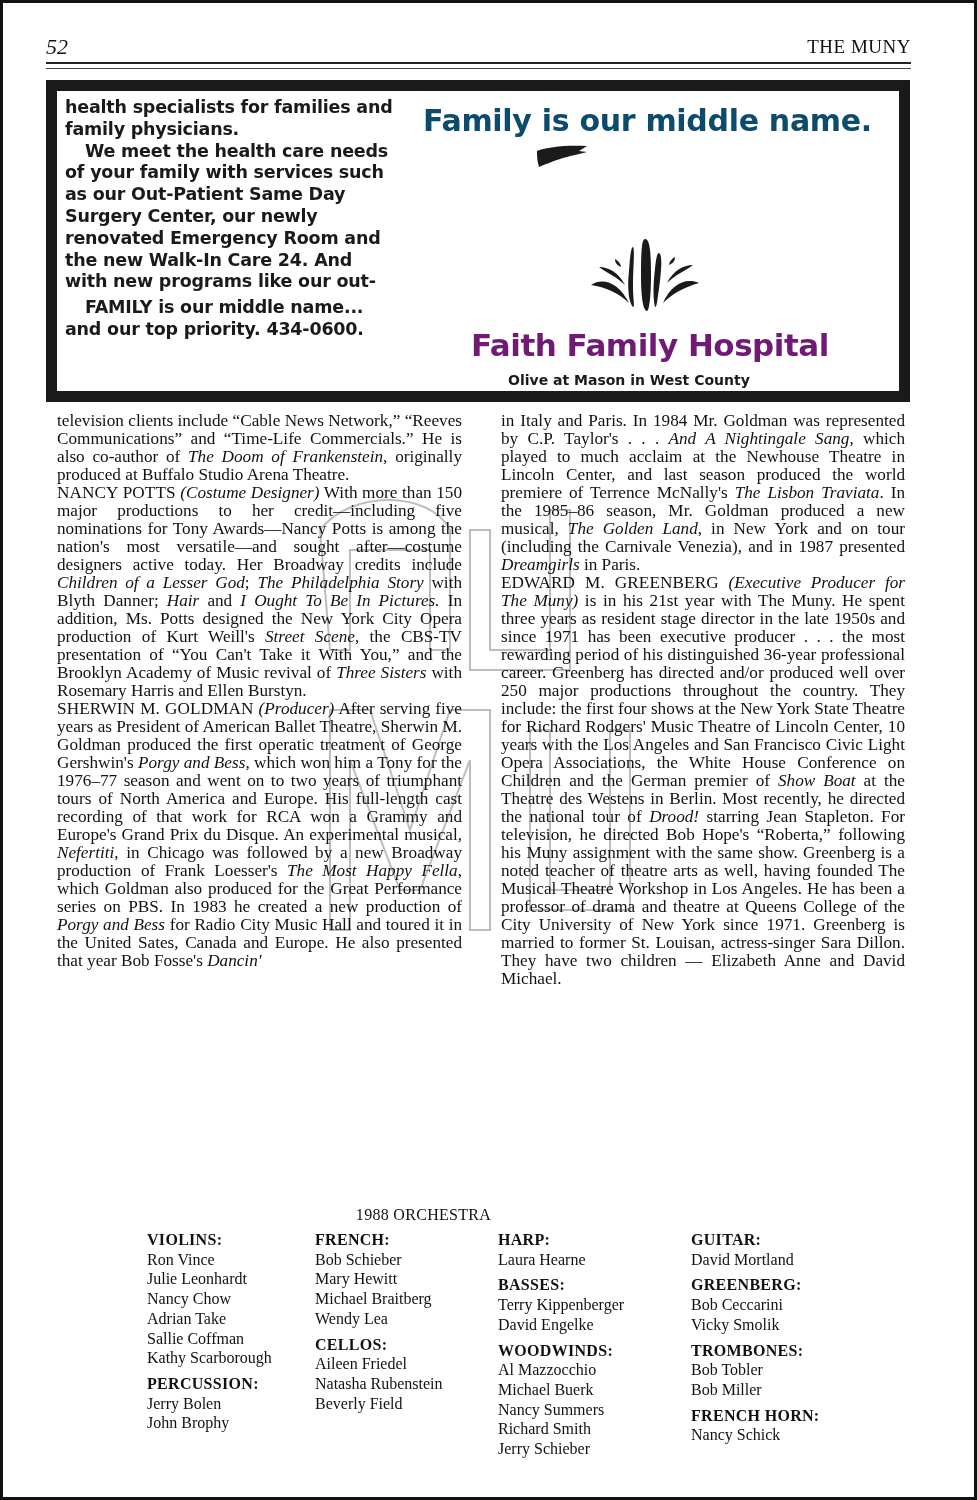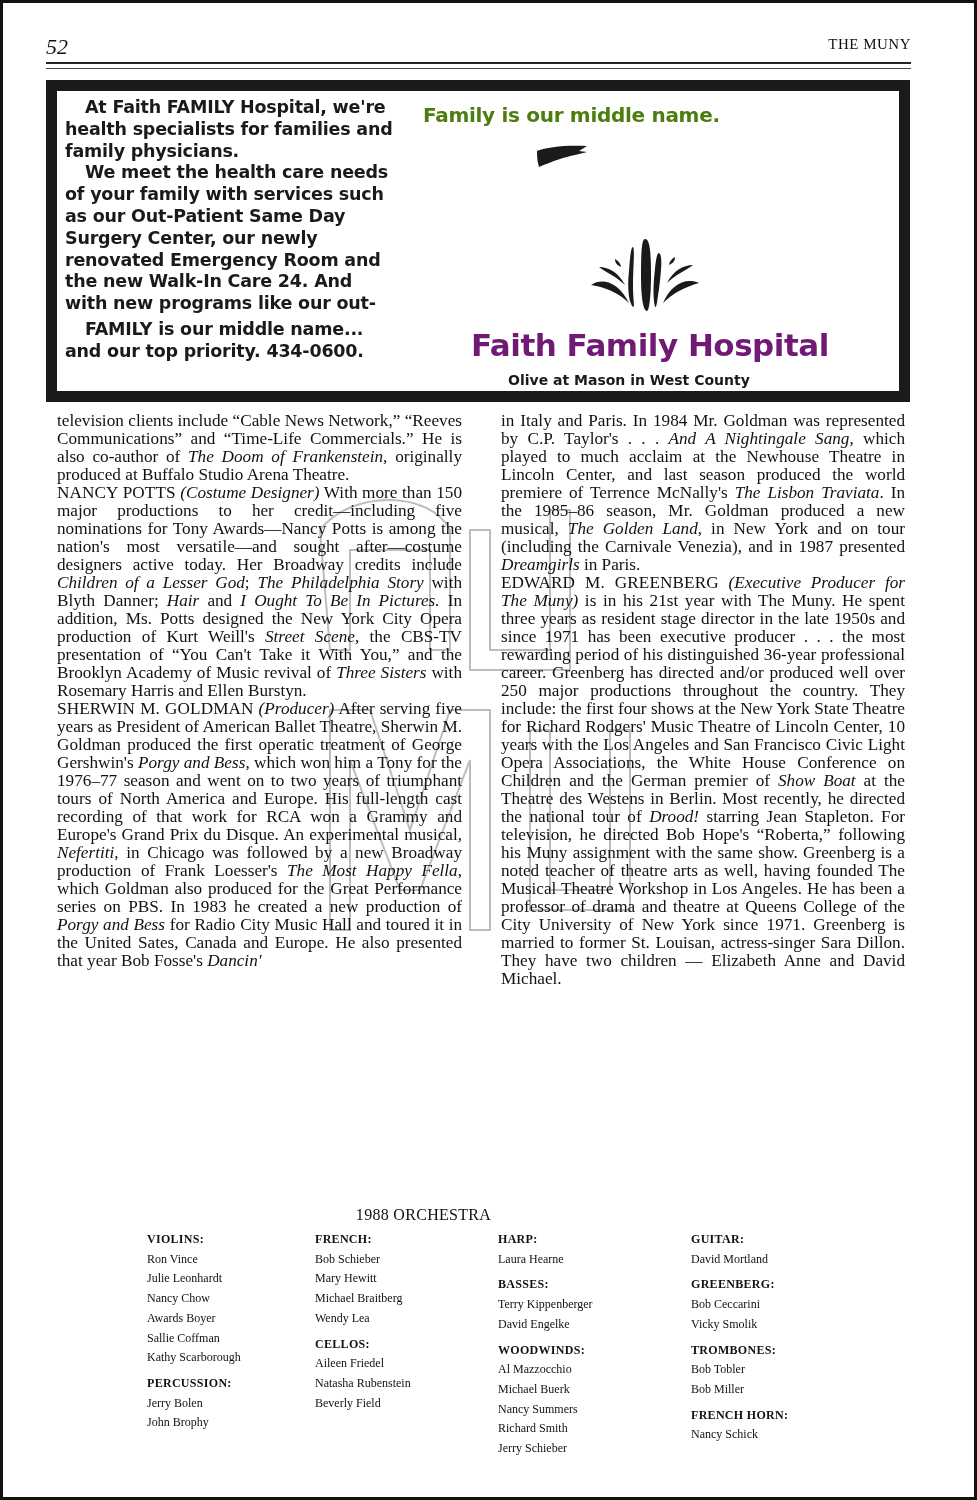--- a/index.html
+++ b/index.html
@@ -1,58 +1,57 @@
 <!DOCTYPE html>
 <html><head>
 <meta charset="utf-8">
 <style>
   html, body { margin:0; padding:0; background:#fff; }
   body { width:977px; height:1500px; position:relative; overflow:hidden; font-family:"Liberation Serif", serif; color:#111; }
   .frame { position:absolute; left:0; top:0; width:977px; height:1500px; box-sizing:border-box; border:3px solid #111; }
   .hdr-num { position:absolute; left:46px; top:34px; font-family:"Liberation Serif", serif; font-style:italic; font-size:22px; }
-  .hdr-title { position:absolute; right:66px; top:36px; font-size:15px; letter-spacing:0.5px; }
+  .hdr-title { position:absolute; right:66px; top:36px; font-size:19px; letter-spacing:0.5px; }
   .rule1 { position:absolute; left:46px; right:66px; top:62px; height:2px; background:#222; }
   .rule2 { position:absolute; left:46px; right:66px; top:68px; height:1px; background:#444; }
 
   .ad { position:absolute; left:46px; top:80px; width:864px; height:322px; box-sizing:border-box; border:11px solid #1a1a1a; background:#fff; font-family:"DejaVu Sans", sans-serif; }
   .ad-copy { position:absolute; left:8px; top:6px; width:360px; font-weight:bold; font-size:17.5px; line-height:21.8px; color:#1a1a1a; letter-spacing:-0.2px; }
   .ad-copy p { margin:0; }
   .ad-copy .ind { text-indent:20px; }
-  .ad-headline { position:absolute; left:366px; top:12px; font-size:20px; font-weight:bold; color:#4d7c0f; letter-spacing:-0.3px; white-space:nowrap; }
+  .ad-headline { position:absolute; left:366px; top:12px; font-size:30px; font-weight:bold; color:#0c4a6e; letter-spacing:-0.3px; white-space:nowrap; }
   .swash { position:absolute; left:478px; top:52px; }
   .logo { position:absolute; left:530px; top:146px; }
   .ad-name { position:absolute; left:414px; top:236px; font-size:31px; font-weight:bold; letter-spacing:-0.5px; white-space:nowrap; color:#701a75; }
   .ad-addr { position:absolute; left:451px; top:281px; font-size:14px; font-weight:bold; white-space:nowrap; color:#1a1a1a; }
 
   .col { position:absolute; top:412px; width:405px; font-size:17.2px; line-height:18px; text-align:justify; hyphens:none; }
   .col-left { left:57px; }
   .col-right { left:501px; width:404px; }
   .col p { margin:0; }
   .col .nm { letter-spacing:0.1px; }
 
   .wm { position:absolute; left:290px; top:470px; opacity:0.55; pointer-events:none; }
 
   .orch-title { position:absolute; left:0; width:847px; top:1206px; text-align:center; font-weight:normal; font-size:16px; letter-spacing:0.3px; }
-  .sect { position:absolute; font-size:12px; line-height:19.7px; }
+  .sect { position:absolute; font-size:16px; line-height:19.7px; }
   .sect .h { font-weight:bold; letter-spacing:0.3px; }
   .sect .gap { height:6px; }
 </style>
 </head>
 <body>
 
 <div class="frame"></div>
 
 <div class="hdr-num">52</div>
 <div class="hdr-title">THE MUNY</div>
 <div class="rule1"></div>
 <div class="rule2"></div>
 
 <div class="ad">
   <div class="ad-copy">
-    <p class="ind">At Faith FAMILY Hospital, we're</p>
     <p>health specialists for families and</p>
     <p>family physicians.</p>
     <p class="ind">We meet the health care needs</p>
     <p>of your family with services such</p>
     <p>as our Out-Patient Same Day</p>
     <p>Surgery Center, our newly</p>
     <p>renovated Emergency Room and</p>
     <p>the new Walk-In Care 24. And</p>
     <p>with new programs like our out-</p>
     <p class="ind" style="margin-top:4px">FAMILY is our middle name...</p>
@@ -97,21 +96,21 @@
   <p><span class="nm">EDWARD M. GREENBERG</span> <i>(Executive Producer for The Muny)</i><span> is in his 21st year with The Muny. He spent three years as resident stage director in the late 1950s and since 1971 has been executive producer . . . the most rewarding period of his distinguished 36-year professional career. Greenberg has directed and/or produced well over 250 major productions throughout the country. They include: the first four shows at the New York State Theatre for Richard Rodgers' Music Theatre of Lincoln Center, 10 years with the Los Angeles and San Francisco Civic Light Opera Associations, the White House Conference on Children and the German premier of </span><i>Show Boat</i><span> at the Theatre des Westens in Berlin. Most recently, he directed the national tour of </span><i>Drood!</i><span> starring Jean Stapleton. For television, he directed Bob Hope's “Roberta,” following his Muny assignment with the same show. Greenberg is a noted teacher of theatre arts as well, having founded The Musical Theatre Workshop in Los Angeles. He has been a professor of drama and theatre at Queens College of the City University of New York since 1971. Greenberg is married to former St. Louisan, actress-singer Sara Dillon. They have two children — Elizabeth Anne and David Michael.</span></p>
 </div>
 
 <div class="orch-title">1988 ORCHESTRA</div>
 
 <div class="sect" style="left:147px; top:1230px;">
   <div class="h">VIOLINS:</div>
   <div>Ron Vince</div>
   <div>Julie Leonhardt</div>
   <div>Nancy Chow</div>
-  <div>Awards Boyer</div>
+  <div>Adrian Take</div>
   <div>Sallie Coffman</div>
   <div>Kathy Scarborough</div>
   <div class="gap"></div>
   <div class="h">PERCUSSION:</div>
   <div>Jerry Bolen</div>
   <div>John Brophy</div>
 </div>
 
 <div class="sect" style="left:315px; top:1230px;">
   <div class="h">FRENCH:</div>

